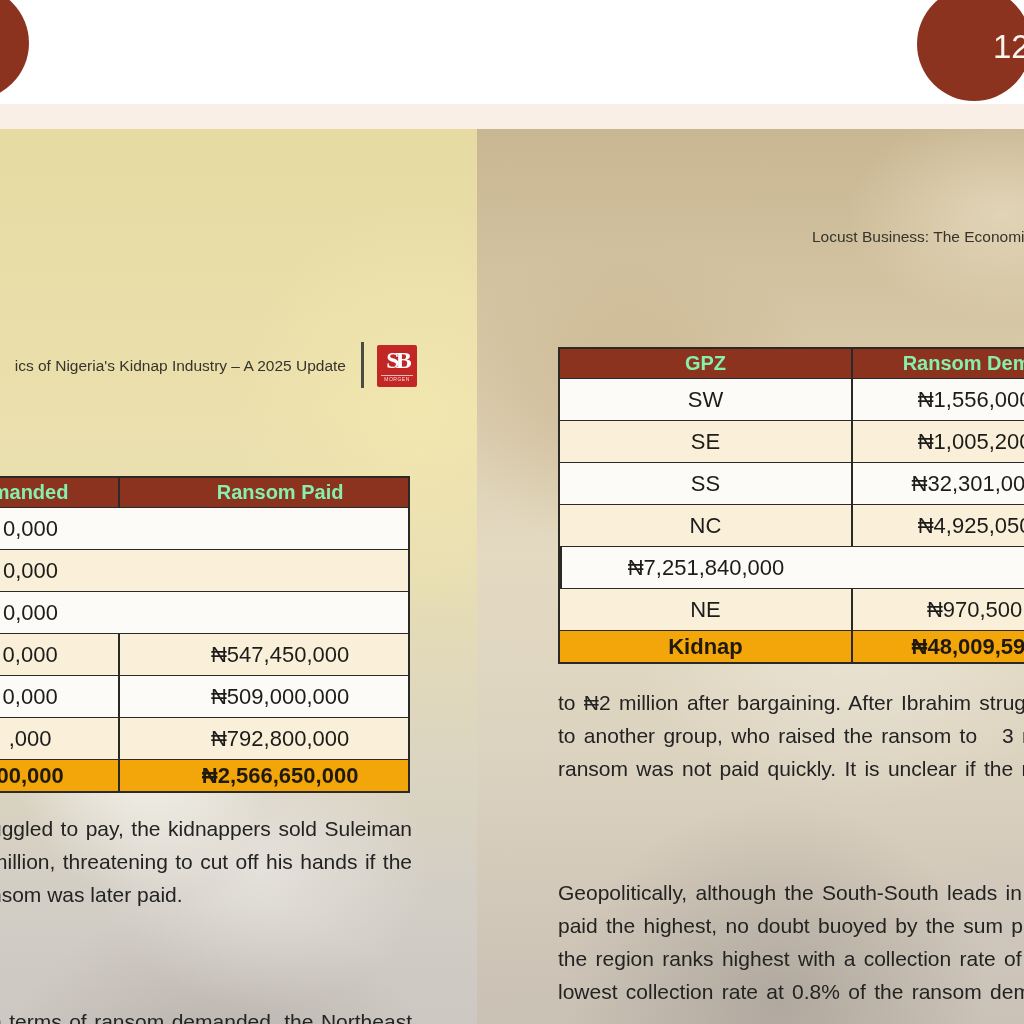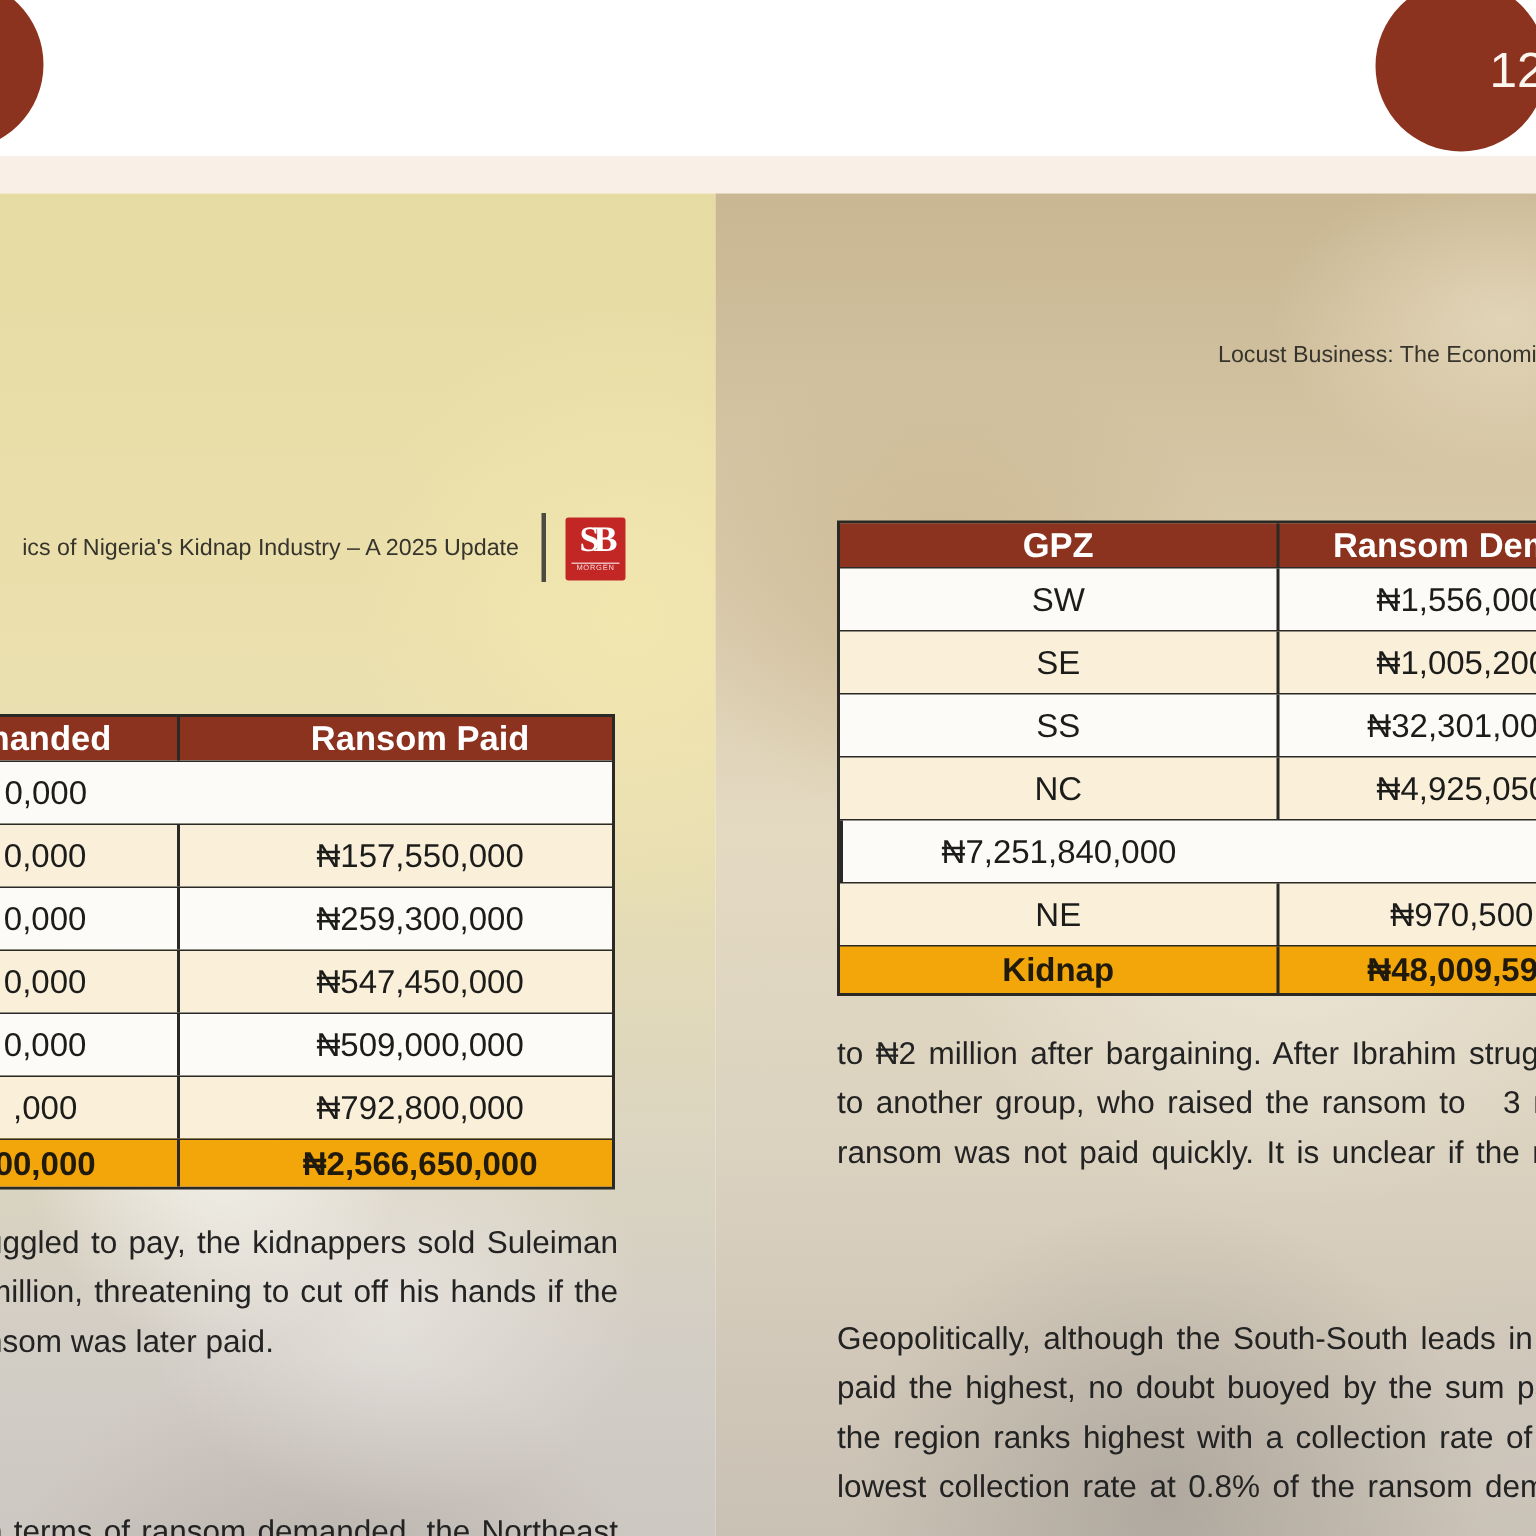--- a/index.html
+++ b/index.html
@@ -49,21 +49,21 @@
   .tbl-right{left:558px;width:583px;}
   .trow{display:flex;border-top:1.5px solid #2b2925;}
   .trow:first-child{border-top:none;}
   .trow .cell{display:flex;align-items:center;justify-content:center;box-sizing:border-box;white-space:pre;overflow:visible;}
   .cell.c2{border-left:2px solid #2b2925;}
   .tbl-left .c1{width:177px;}
   .tbl-left .c2{width:291px;padding-left:32px;}
   .tbl-right .c1{width:293px;}
   .tbl-right .c2{width:290px;}
   .thead{height:29px;background:#8c331f;}
-  .thead .cell{color:#ffffff;font-weight:700;font-size:23px;}
+  .thead .cell{color:#86efac;font-weight:700;font-size:20px;}
   .tdata{height:41px;font-size:22px;color:#1c1c1a;}
   .row-white{background:#fcfbf8;}
   .row-cream{background:#faf0da;}
   .ttotal{height:31px;background:#f3a60a;font-weight:700;font-size:22px;color:#201a0c;}
   
   .para{position:absolute;font-size:21px;line-height:33px;color:#232323;}
   .para .pline{white-space:pre;}
   .para-left{left:-10px;width:422px;}
   .para-left .just{text-align:justify;text-align-last:justify;}
   .para-right{left:558px;width:600px;word-spacing:2.5px;}
@@ -88,25 +88,23 @@
   <div class="tbl tbl-left">
     <div class="trow thead">
       <div class="cell c1">manded</div>
       <div class="cell c2">Ransom Paid</div>
     </div>
     <div class="trow tdata row-white">
       <div class="cell c1">0,000</div>
     </div>
     <div class="trow tdata row-cream">
       <div class="cell c1">0,000</div>
-      <div class="cell c2">₦157,550,000</div>
     </div>
     <div class="trow tdata row-white">
       <div class="cell c1">0,000</div>
-      <div class="cell c2">₦259,300,000</div>
     </div>
     <div class="trow tdata row-cream">
       <div class="cell c1">0,000</div>
       <div class="cell c2">₦547,450,000</div>
     </div>
     <div class="trow tdata row-white">
       <div class="cell c1">0,000</div>
       <div class="cell c2">₦509,000,000</div>
     </div>
     <div class="trow tdata row-cream">

